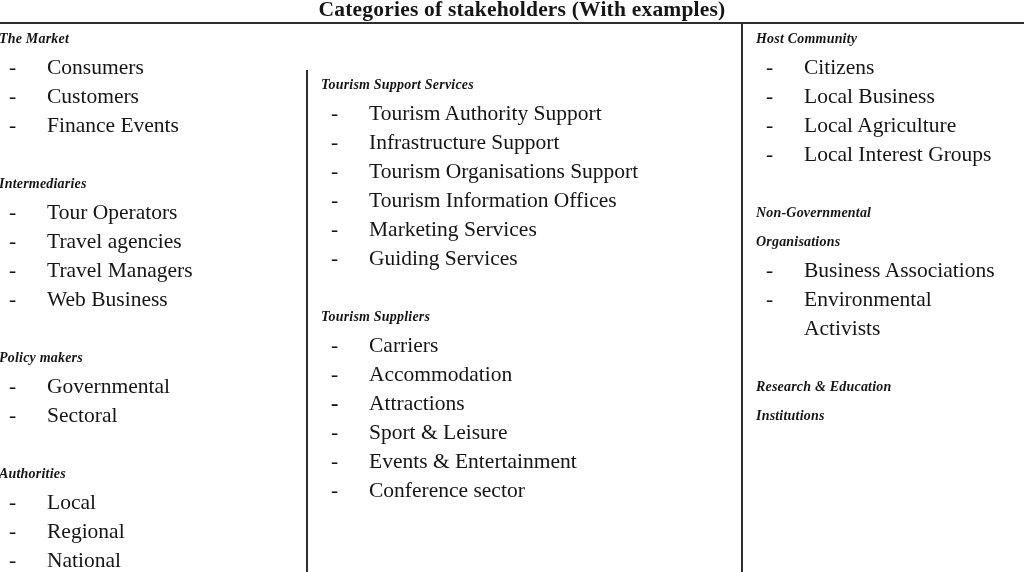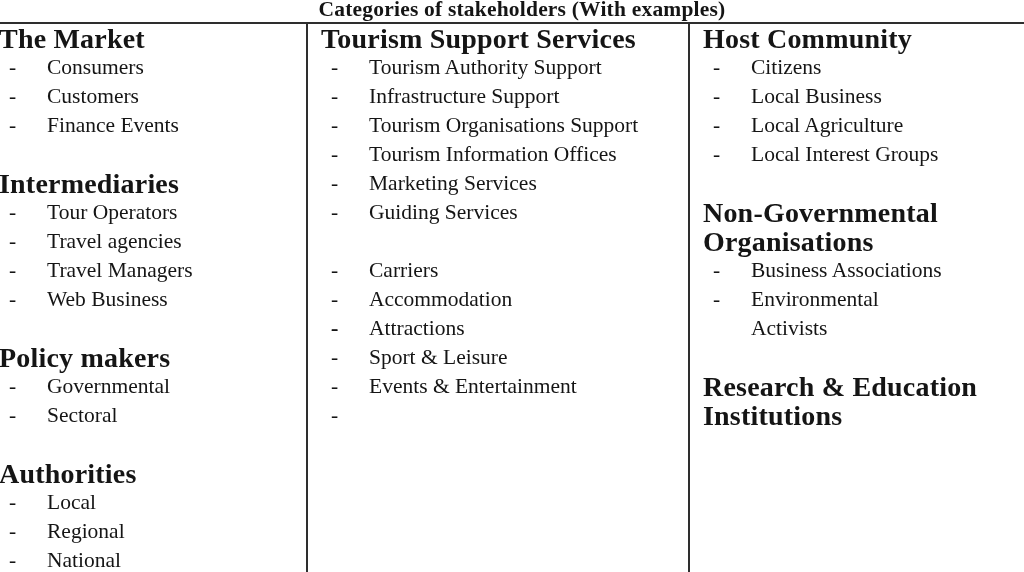--- a/index.html
+++ b/index.html
@@ -24,27 +24,28 @@
   .table {
     position: absolute;
     left: -14px; top: 22px;
     width: 1120px; height: 550px;
     border-top: 2px solid #2e2e2e;
     display: flex;
     box-sizing: border-box;
   }
   .col { box-sizing: border-box; padding-top: 0; }
   .col-1 { width: 320px; }
-  .col-2 { width: 382px; border-left: 2px solid #2e2e2e; }
+  .col-2 { width: 435px; border-left: 2px solid #2e2e2e; margin-top: 46px; }
   .col-3 { width: 363px; border-left: 2px solid #2e2e2e; }
   .group { margin-bottom: 29px; }
   .group:last-child { margin-bottom: 0; }
   .heading {
     font-weight: bold;
-    font-size: 28px;
+    font-style: italic;
+    font-size: 14px;
     line-height: 29px;
     margin-left: 13px;
     white-space: pre-line;
     letter-spacing: 0.2px;
   }
   .item {
     position: relative;
     padding-left: 61px;
     font-size: 21.5px;
     line-height: 29px;
@@ -95,27 +96,28 @@
     <div class="group">
       <div class="heading">Tourism Support Services</div>
       <div class="item"><span class="dash">-</span><span>Tourism Authority Support</span></div>
       <div class="item"><span class="dash">-</span><span>Infrastructure Support</span></div>
       <div class="item"><span class="dash">-</span><span>Tourism Organisations Support</span></div>
       <div class="item"><span class="dash">-</span><span>Tourism Information Offices</span></div>
       <div class="item"><span class="dash">-</span><span>Marketing Services</span></div>
       <div class="item"><span class="dash">-</span><span>Guiding Services</span></div>
     </div>
     <div class="group">
+      <div class="heading">Tourism Suppliers</div>
       <div class="item"><span class="dash">-</span><span>Carriers</span></div>
       <div class="item"><span class="dash">-</span><span>Accommodation</span></div>
       <div class="item"><span class="dash">-</span></div>
       <div class="item"><span class="dash">-</span><span>Attractions</span></div>
       <div class="item"><span class="dash">-</span><span>Sport &amp; Leisure</span></div>
       <div class="item"><span class="dash">-</span><span>Events &amp; Entertainment</span></div>
-      <div class="item"><span class="dash">-</span></div>
+      <div class="item"><span class="dash">-</span><span>Conference sector</span></div>
     </div>
   </div>
 
   <div class="col col-3">
     <div class="group">
       <div class="heading">Host Community</div>
       <div class="item"><span class="dash">-</span><span>Citizens</span></div>
       <div class="item"><span class="dash">-</span><span>Local Business</span></div>
       <div class="item"><span class="dash">-</span><span>Local Agriculture</span></div>
       <div class="item"><span class="dash">-</span><span>Local Interest Groups</span></div>

